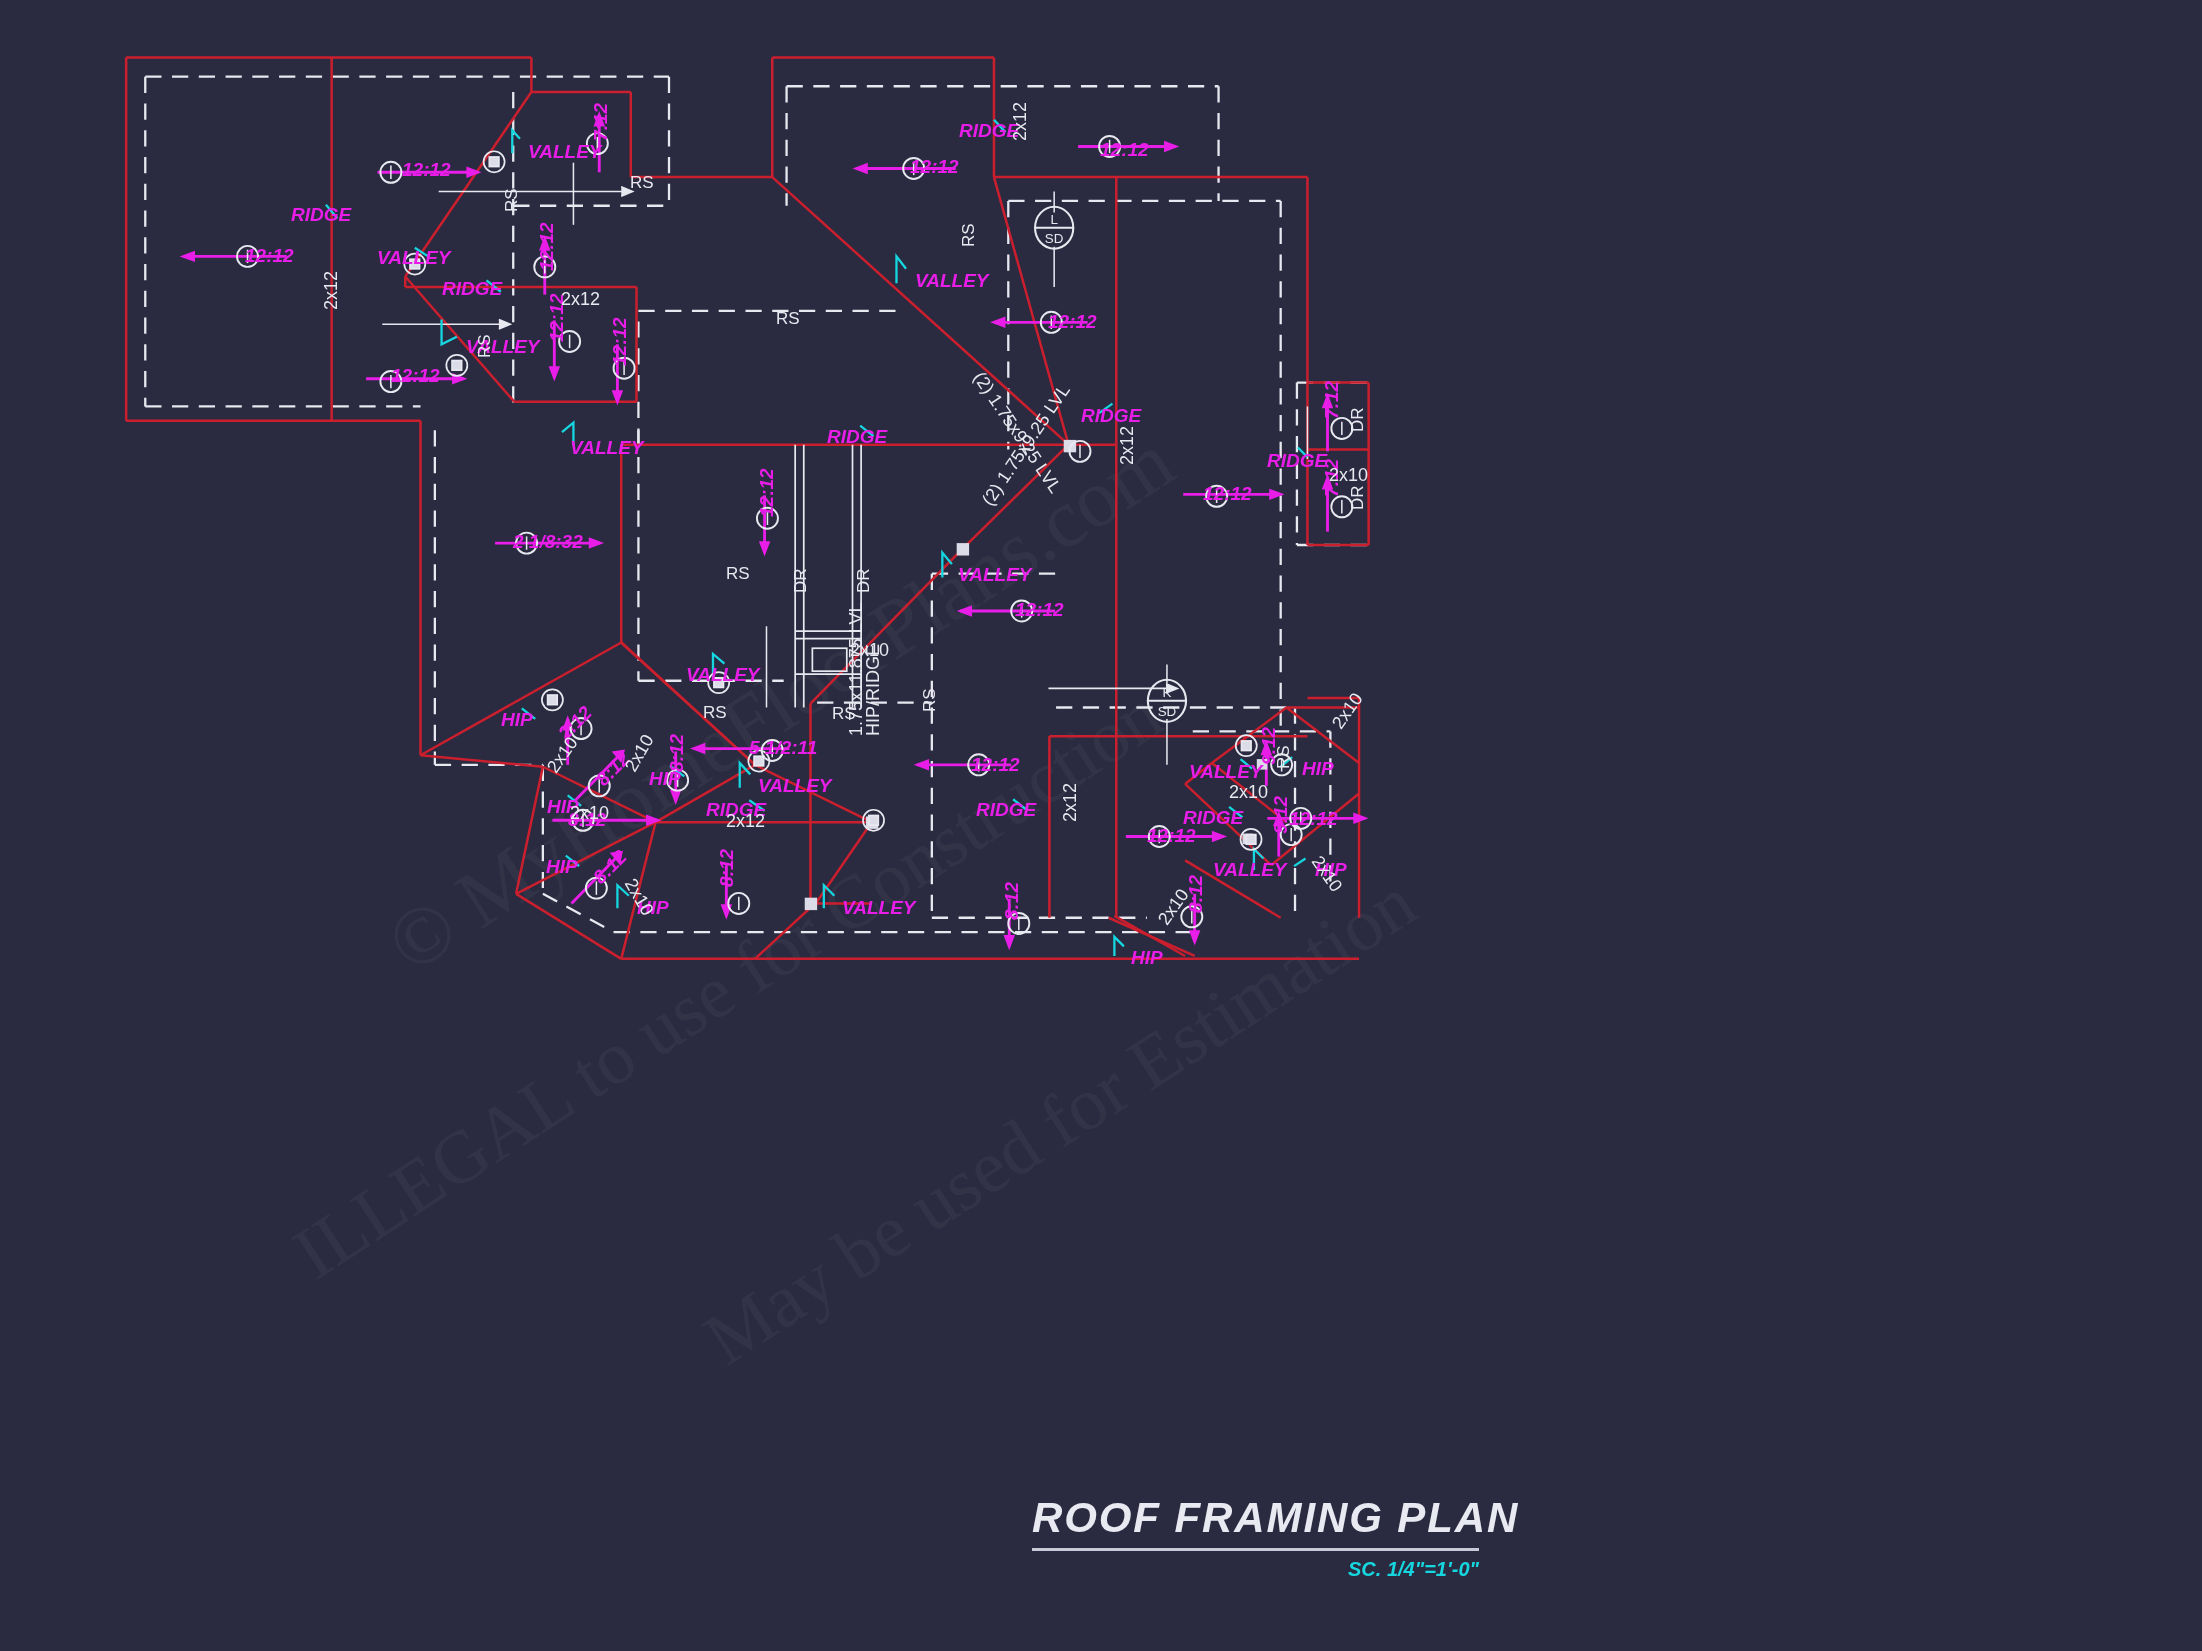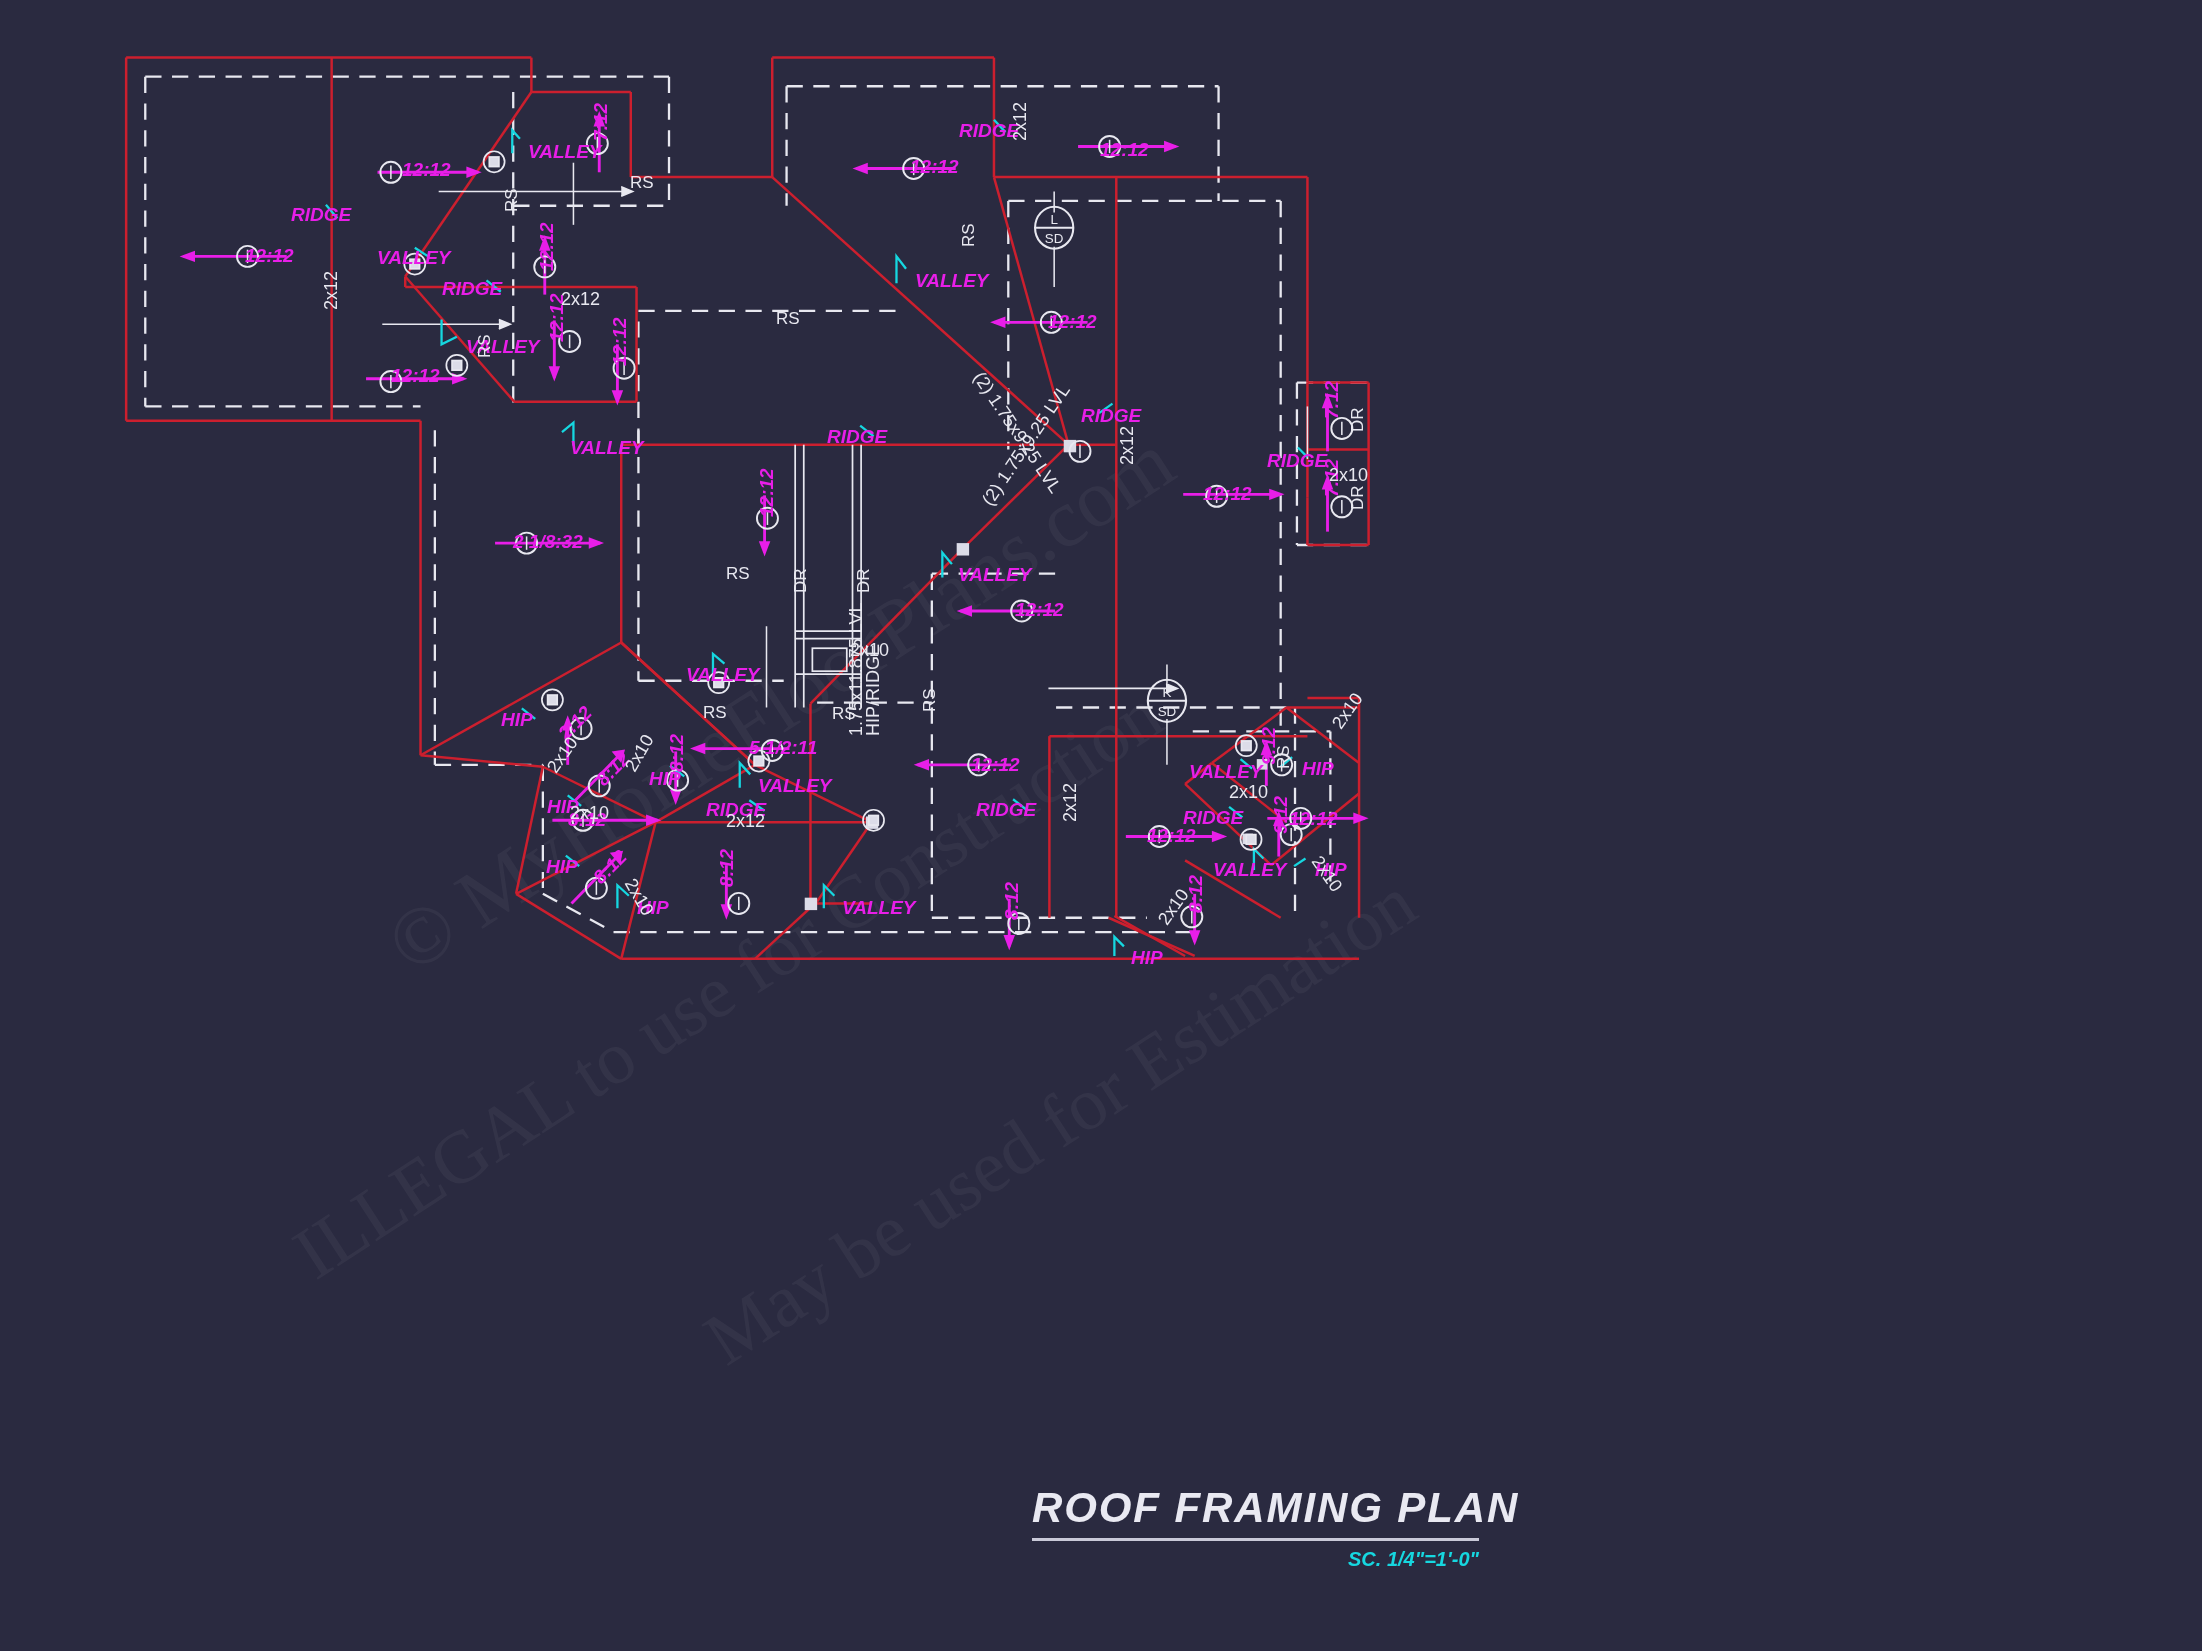--- a/index.html
+++ b/index.html
@@ -3,21 +3,21 @@
 <meta charset="utf-8">
 <style>
   html,body{margin:0;padding:0;background:#2a2a40;}
   #stage{position:relative;width:2202px;height:1652px;background:#2a2a40;overflow:hidden;
          font-family:"Liberation Sans",sans-serif;}
   svg.layer{position:absolute;left:0;top:0;width:2202px;height:1652px;overflow:visible;}
   .wm{position:absolute;left:0;top:0;width:2202px;height:1652px;pointer-events:none;}
   .wm text{font-family:"Liberation Serif",serif;fill:#ffffff;opacity:.045;font-size:86px;}
   .ttl{position:absolute;left:1032px;top:1484px;}
   .ttl .t1{font-family:"Liberation Sans",sans-serif;font-style:italic;font-weight:600;
-           font-size:42px;letter-spacing:1.9px;color:#e9e9f2;white-space:nowrap;}
+           font-size:42px;letter-spacing:1.9px;color:#e9e9f2;white-space:nowrap;margin-top:10px;}
   .ttl .rule{width:447px;height:2.9px;background:#c9c9d8;margin-top:5.7px;}
   .ttl .t2{font-family:"Liberation Sans",sans-serif;font-style:italic;font-weight:600;
            font-size:20px;color:#16d7e0;text-align:right;width:447px;margin-top:7.6px;white-space:nowrap;}
   .lbl{position:absolute;white-space:nowrap;font-style:italic;font-weight:700;
        transform-origin:0 0;pointer-events:none;}
   .m{color:#e81ee8;}   
   .w{color:#e8e8f0;font-style:normal;font-weight:400;} 
 </style>
 </head>
 <body>

